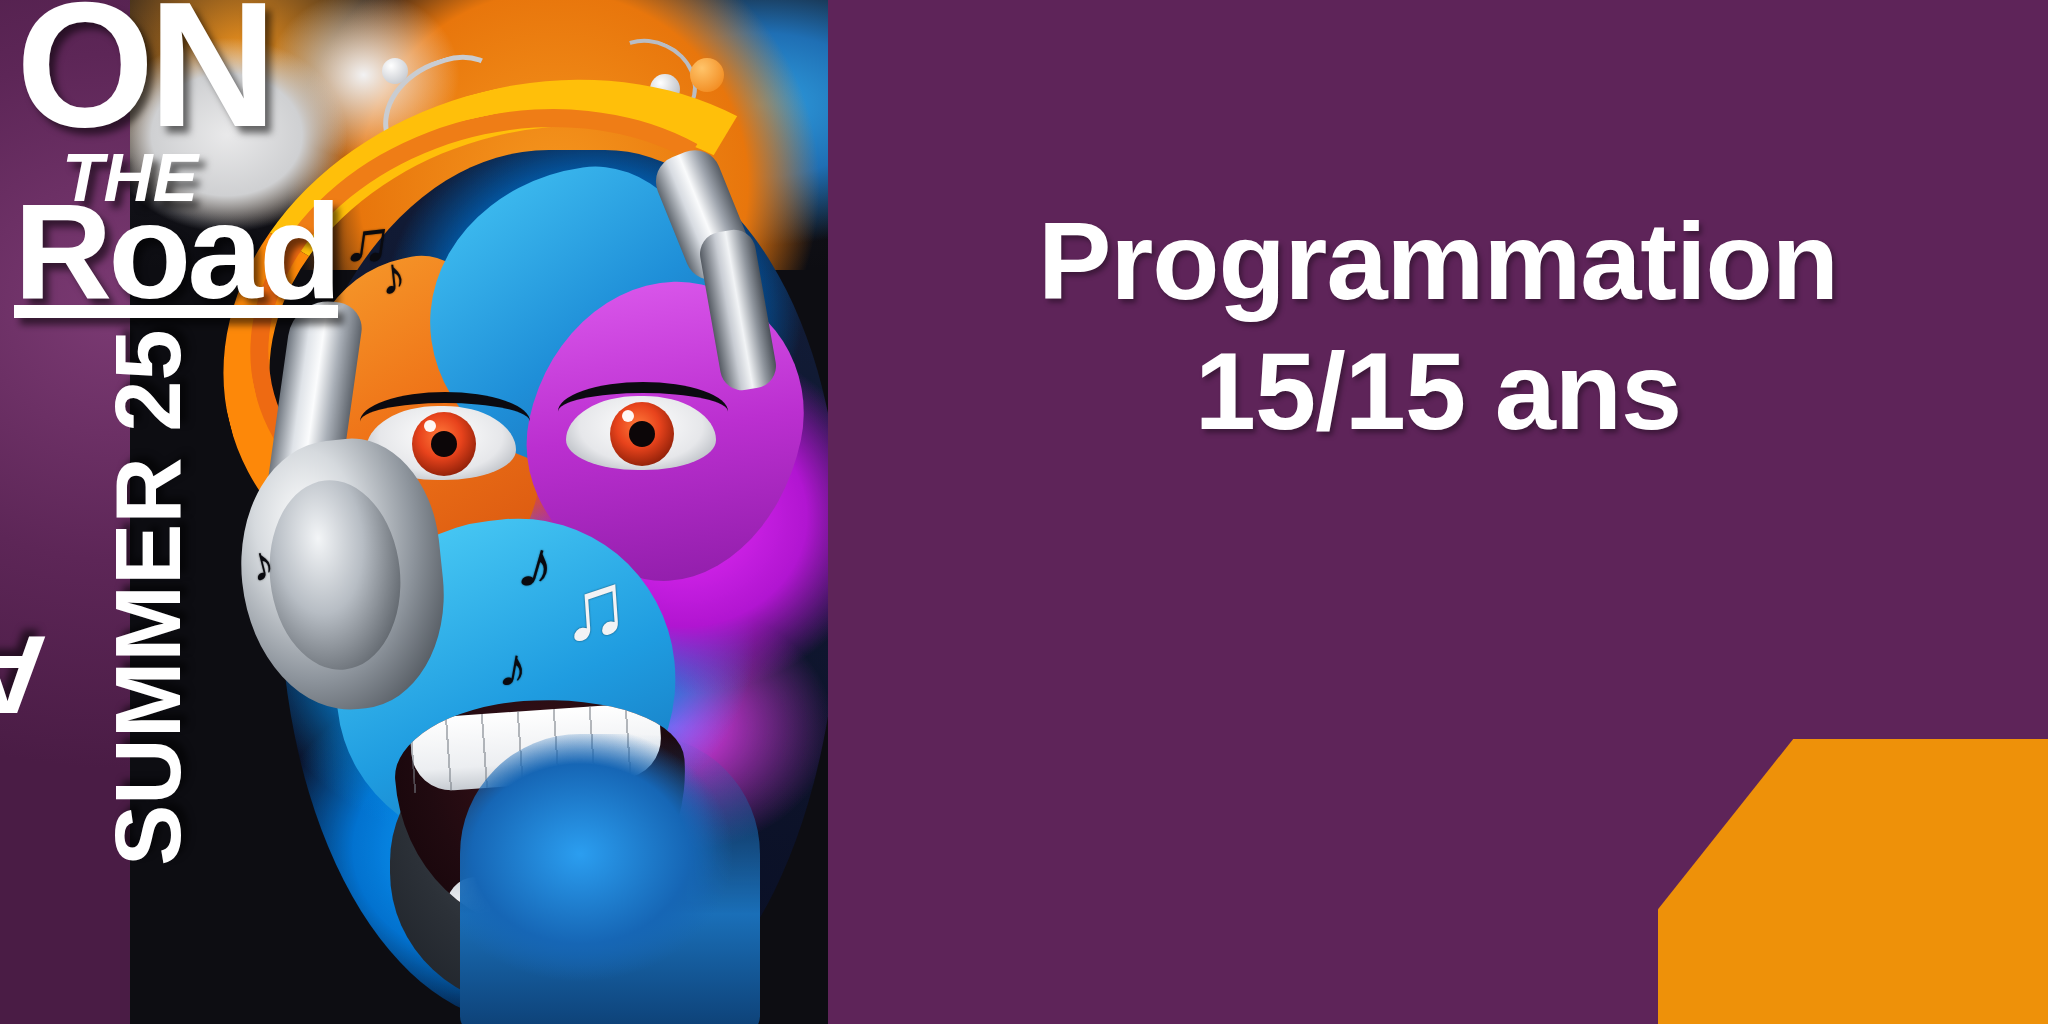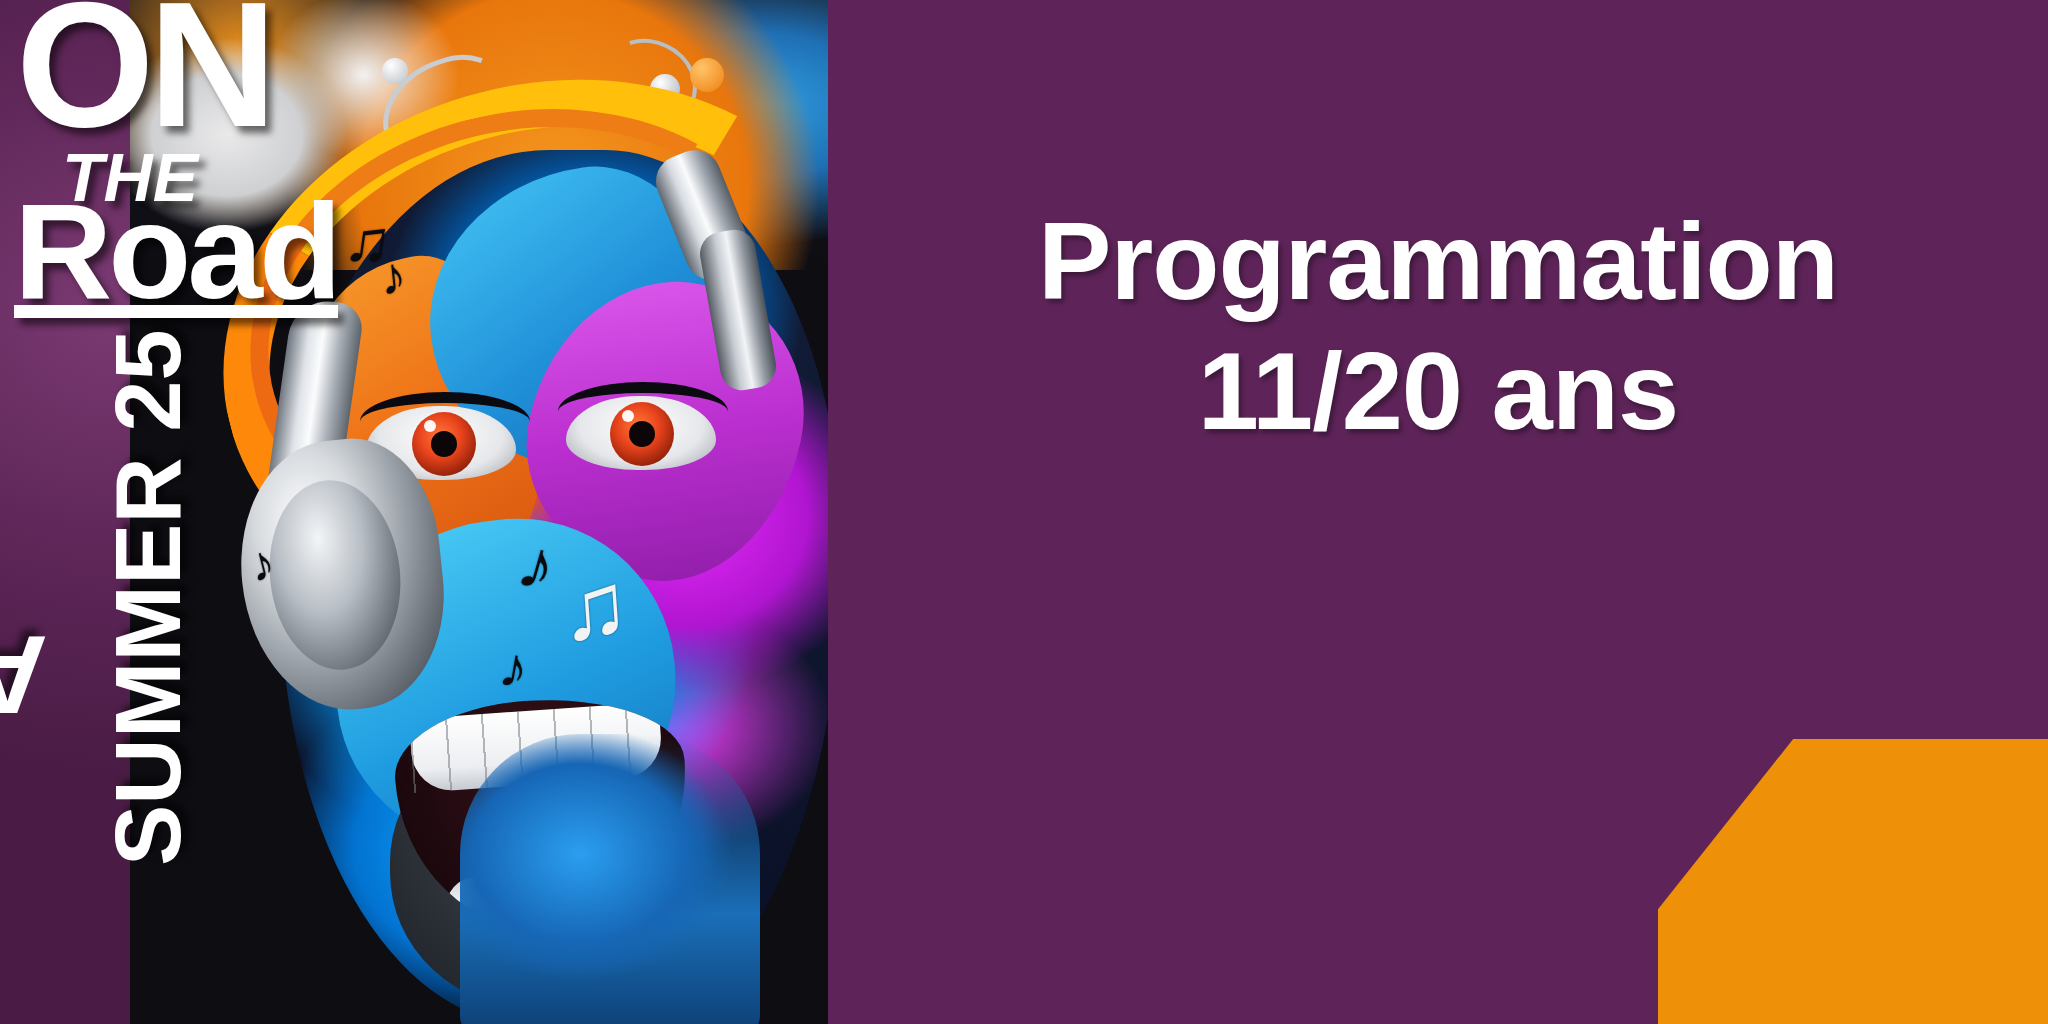--- a/index.html
+++ b/index.html
@@ -363,18 +363,18 @@
     <div class="p-txt" id="p-road">Road</div>
     <div id="p-again-wrap">
       <div class="p-txt" id="p-again">AGAIN</div>
     </div>
     <div class="p-txt" id="p-summer">SUMMER 25</div>
   </div>
 
   <div id="panel">
     <div id="headline">
       <span class="hl">Programmation</span>
-      <span class="hl">11/20 ans</span>
+      <span class="hl">15/15 ans</span>
     </div>
     <div id="hex"></div>
   </div>
 
 </div>
 
 </body></html>

